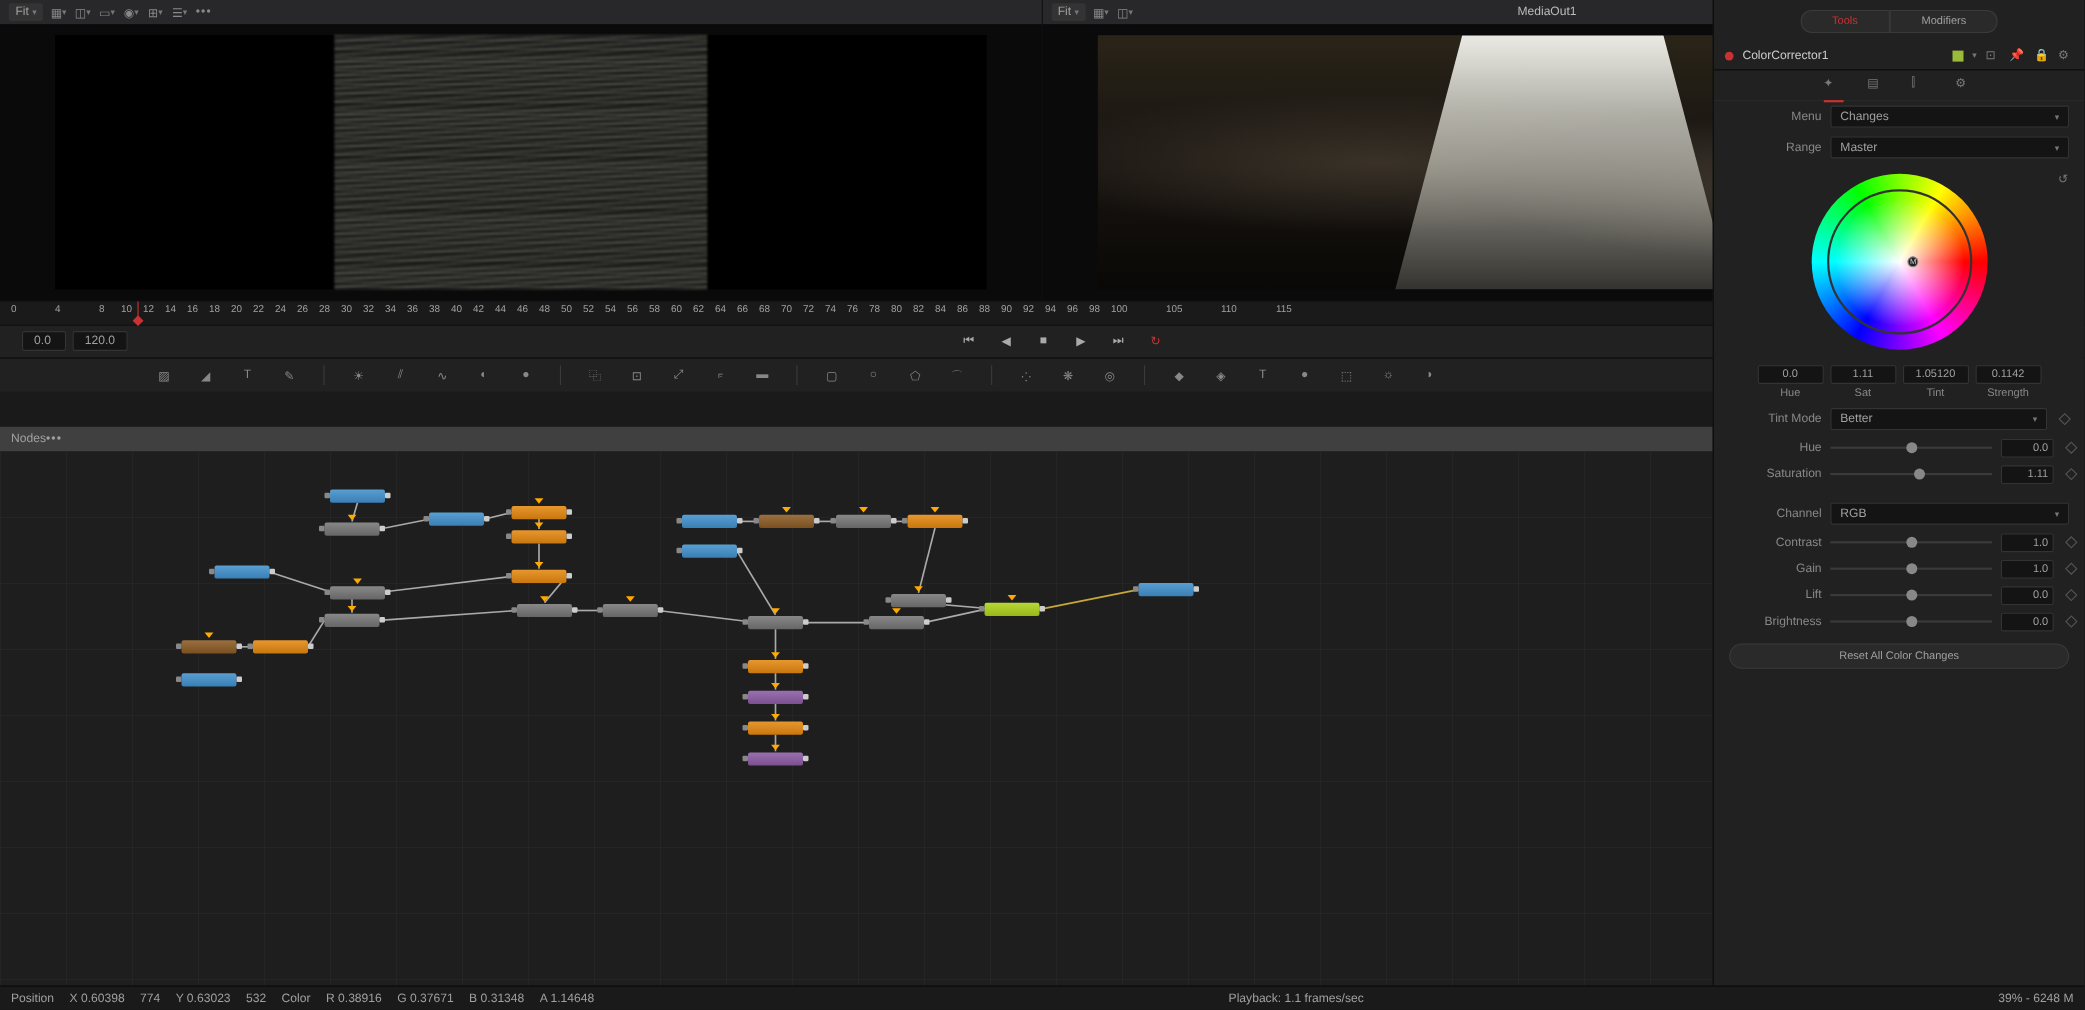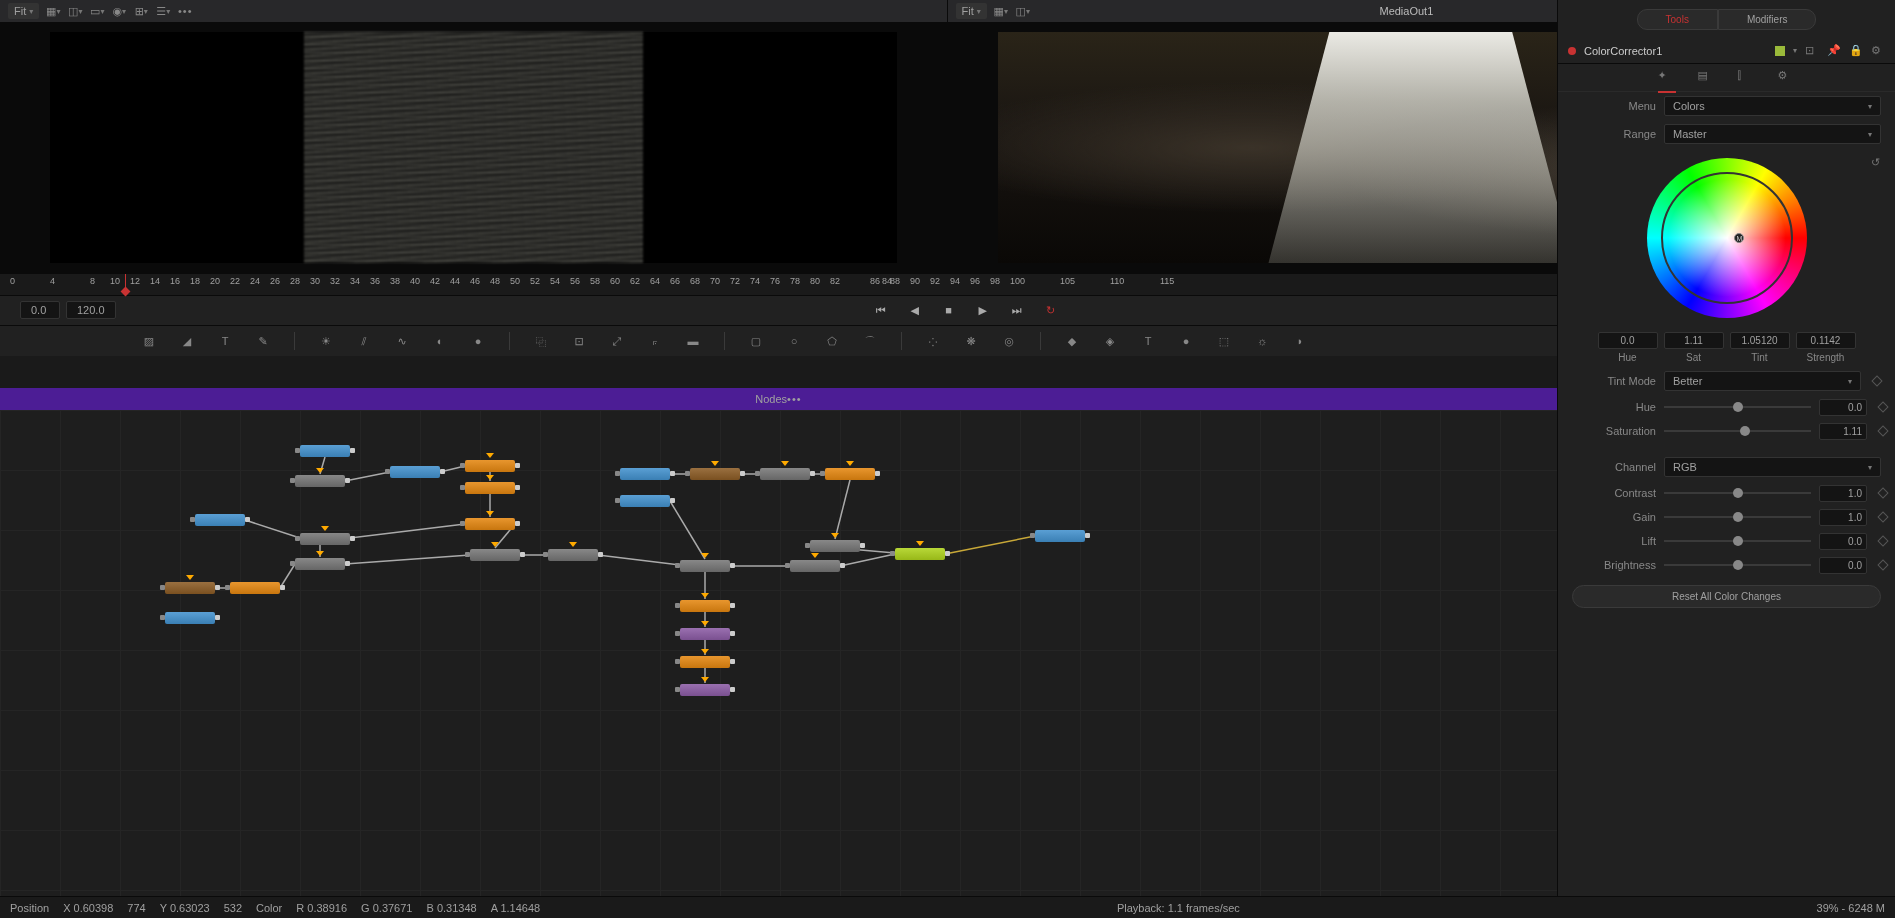--- a/index.html
+++ b/index.html
@@ -27,21 +27,21 @@
 .pb-field{background:#141414;border:1px solid #333;padding:2px 10px;border-radius:2px;font-size:11px;min-width:40px;text-align:left}
 .pb-spacer{flex:1}
 .pb-controls{display:flex;gap:16px;align-items:center}
 .pb-btn{width:18px;height:18px;cursor:pointer;color:#aaa;display:flex;align-items:center;justify-content:center}
 .pb-btn.loop{color:#c83232}
 .pb-frame{background:#141414;border:1px solid #333;padding:3px 16px;border-radius:2px;font-size:13px;color:#ddd}
 .tools-bar{height:32px;background:#212121;display:flex;align-items:center;padding:0 140px;gap:20px;border-top:1px solid #0a0a0a}
 .tool-icon{width:18px;height:18px;cursor:pointer;color:#888;display:flex;align-items:center;justify-content:center}
 .tool-sep{width:1px;height:18px;background:#3a3a3a;margin:0 2px}
 .nodes-section{position:absolute;top:388px;left:0;right:338px;bottom:22px;background:#1a1a1a}
-.nodes-header{height:22px;background:#4c1d95;display:flex;align-items:center;padding:0 10px;justify-content:center}
+.nodes-header{height:22px;background:#404040;display:flex;align-items:center;padding:0 10px;justify-content:flex-start}
 .nodes-canvas{position:absolute;top:22px;left:0;right:0;bottom:0;background:#1e1e1e;background-image:linear-gradient(#252525 1px,transparent 1px),linear-gradient(90deg,#252525 1px,transparent 1px);background-size:60px 60px;overflow:hidden}
 .node{position:absolute;width:50px;height:12px;border-radius:2px;cursor:pointer}
 .node::before{content:'';position:absolute;left:-5px;top:3px;width:5px;height:5px;background:#888;border-radius:1px}
 .node::after{content:'';position:absolute;right:-5px;top:3px;width:5px;height:5px;background:#ccc;border-radius:1px}
 .node-arrow{position:absolute;top:-7px;left:50%;transform:translateX(-50%);width:0;height:0;border-left:4px solid transparent;border-right:4px solid transparent;border-top:5px solid #ffaa00}
 .n-blue{background:linear-gradient(180deg,#5a9fd4,#3a7fb4)}
 .n-gray{background:linear-gradient(180deg,#888,#666)}
 .n-orange{background:linear-gradient(180deg,#e8962e,#c8760e)}
 .n-brown{background:linear-gradient(180deg,#9a7040,#7a5020)}
 .n-purple{background:linear-gradient(180deg,#9a70b0,#7a5090)}
@@ -166,21 +166,21 @@
         <span class="ruler-tick" style="left: 650px;">64</span>
         <span class="ruler-tick" style="left: 670px;">66</span>
         <span class="ruler-tick" style="left: 690px;">68</span>
         <span class="ruler-tick" style="left: 710px;">70</span>
         <span class="ruler-tick" style="left: 730px;">72</span>
         <span class="ruler-tick" style="left: 750px;">74</span>
         <span class="ruler-tick" style="left: 770px;">76</span>
         <span class="ruler-tick" style="left: 790px;">78</span>
         <span class="ruler-tick" style="left: 810px;">80</span>
         <span class="ruler-tick" style="left: 830px;">82</span>
-        <span class="ruler-tick" style="left: 850px; margin-left: 32px;">84</span>
+        <span class="ruler-tick" style="left: 850px;">84</span>
         <span class="ruler-tick" style="left: 870px;">86</span>
         <span class="ruler-tick" style="left: 890px;">88</span>
         <span class="ruler-tick" style="left: 910px;">90</span>
         <span class="ruler-tick" style="left: 930px;">92</span>
         <span class="ruler-tick" style="left: 950px;">94</span>
         <span class="ruler-tick" style="left: 970px;">96</span>
         <span class="ruler-tick" style="left: 990px;">98</span>
         <span class="ruler-tick" style="left: 1010px;">100</span>
         <span class="ruler-tick" style="left: 1060px;">105</span>
         <span class="ruler-tick" style="left: 1110px;">110</span>
@@ -363,21 +363,21 @@
   </div>
   <div class="icon-tabs">
     <div class="icon-tab active">✦</div>
     <div class="icon-tab">▤</div>
     <div class="icon-tab">⫿</div>
     <div class="icon-tab">⚙</div>
   </div>
   <div class="prop-row">
     <div class="prop-label">Menu</div>
     <div class="prop-select">
-        <span>Colors</span>
+        <span>Changes</span>
         <span class="chev">▾</span>
       </div>
   </div>
   <div class="prop-row">
     <div class="prop-label">Range</div>
     <div class="prop-select">
         <span>Master</span>
         <span class="chev">▾</span>
       </div>
   </div>

